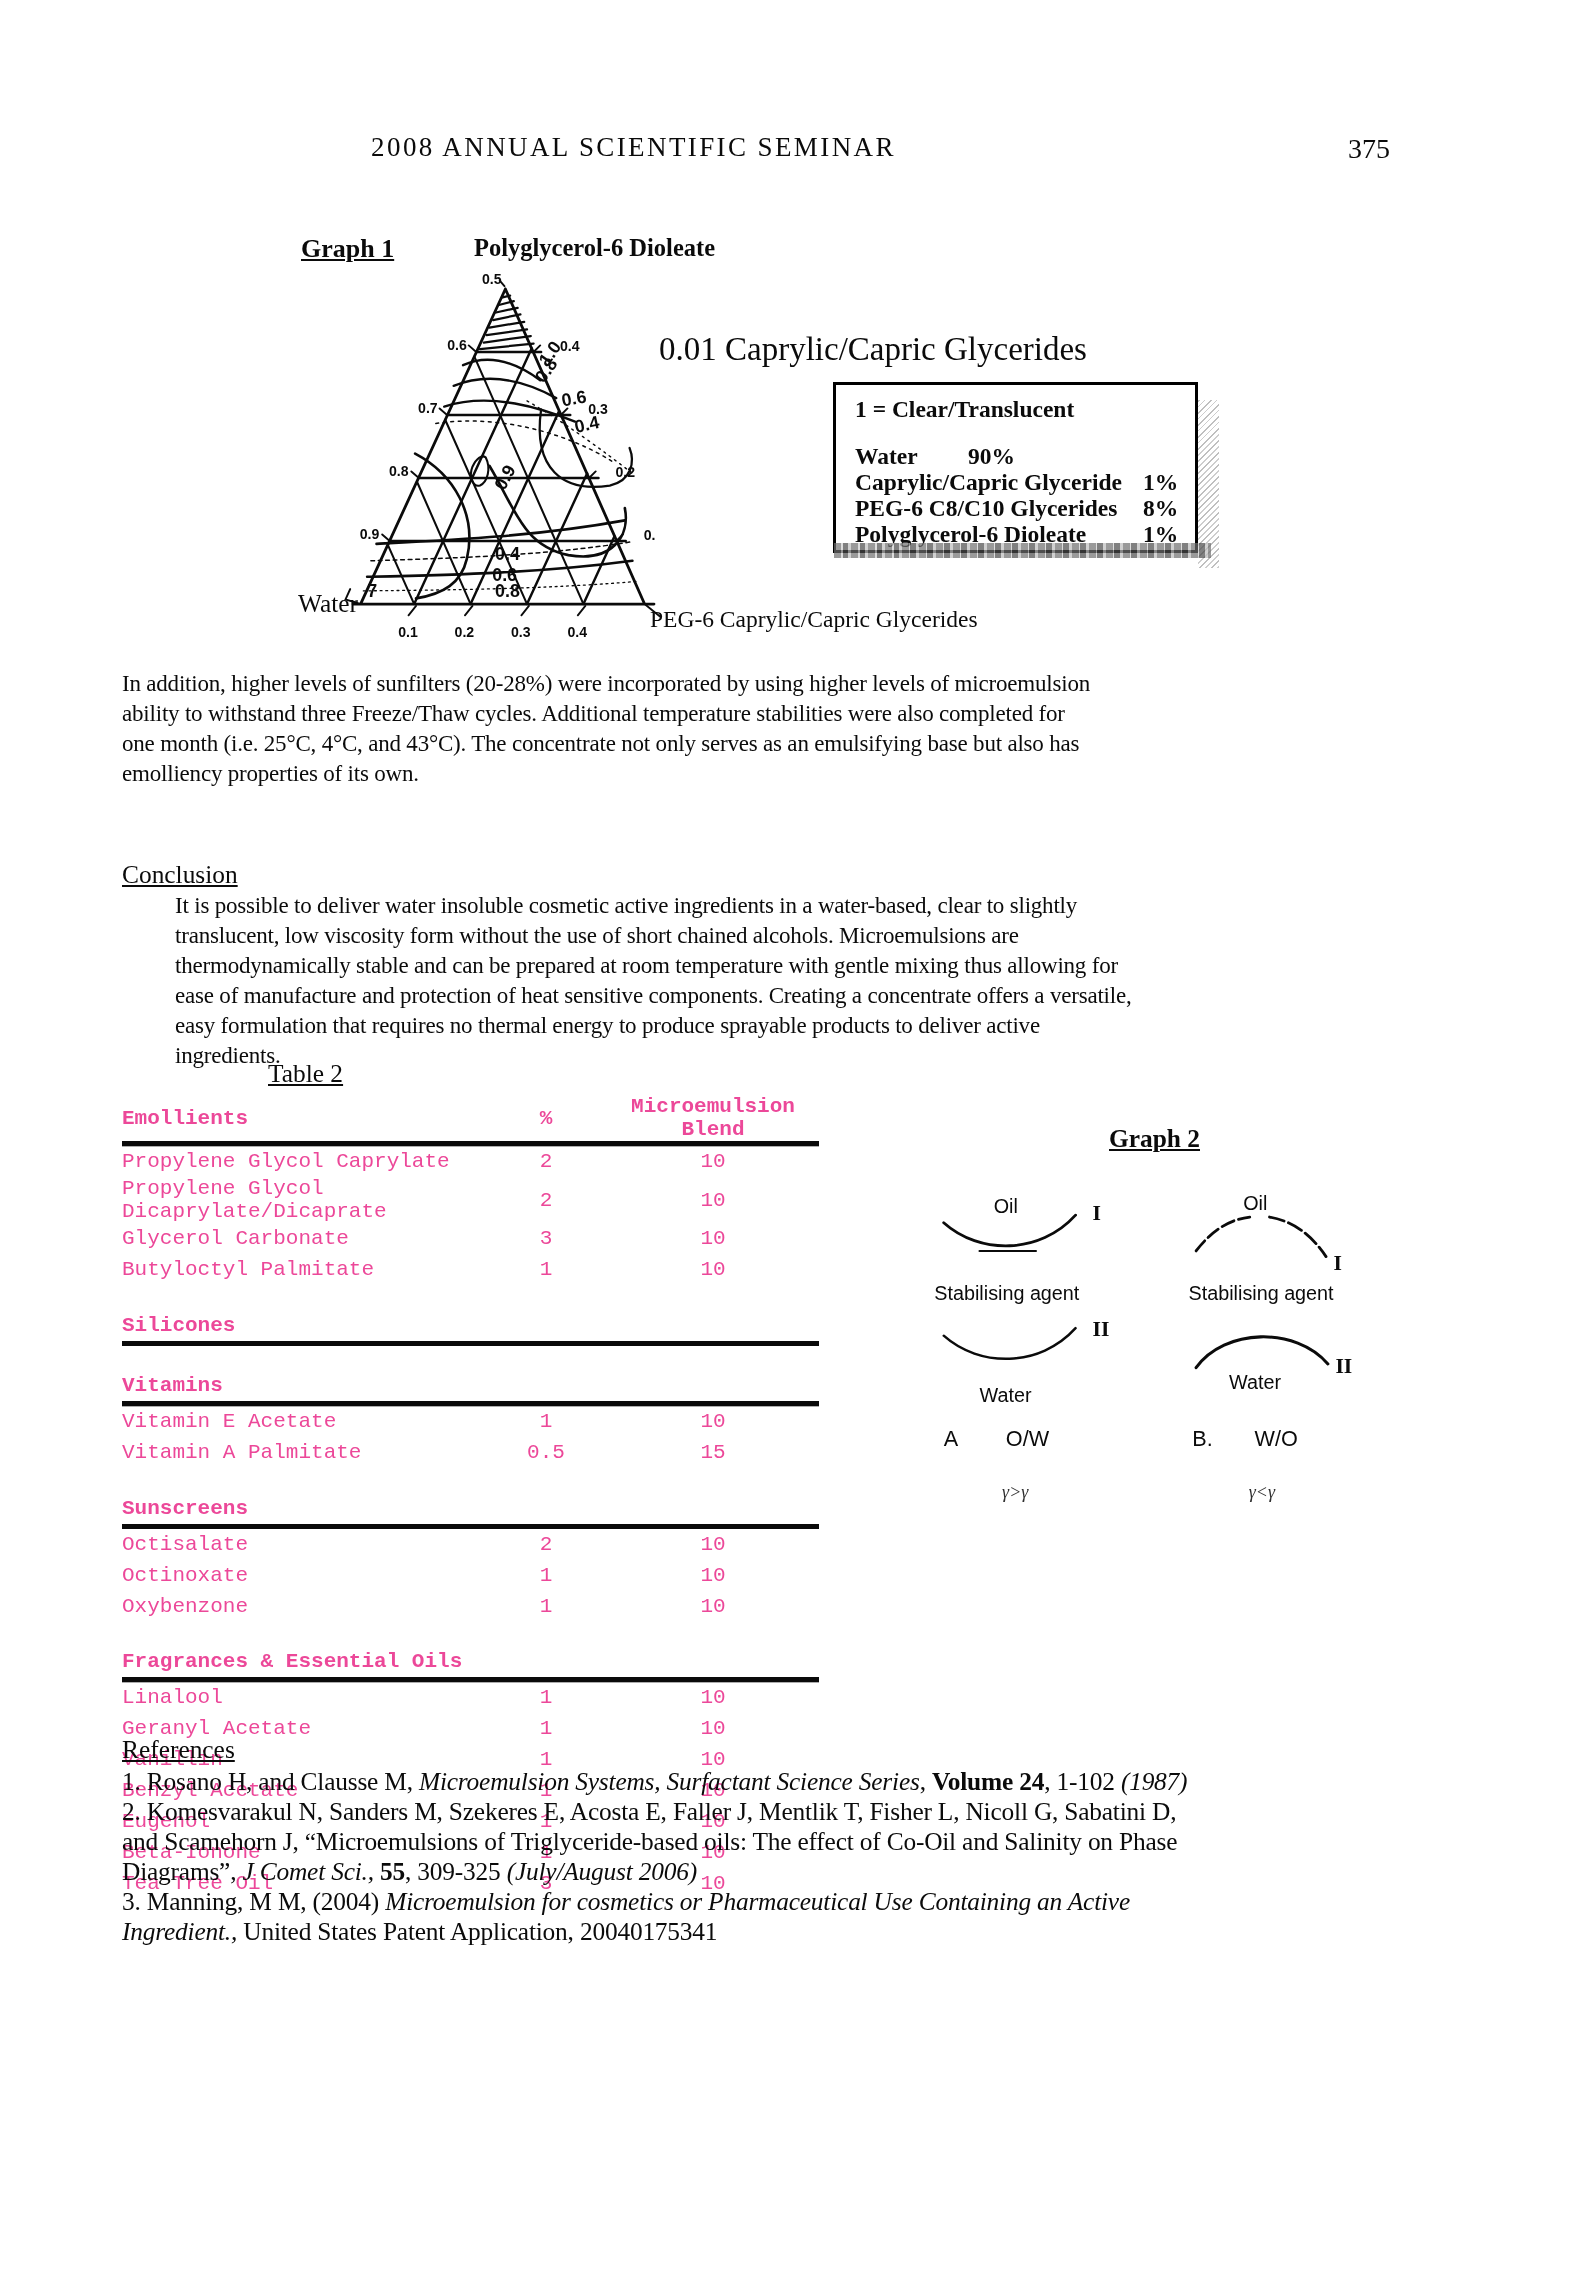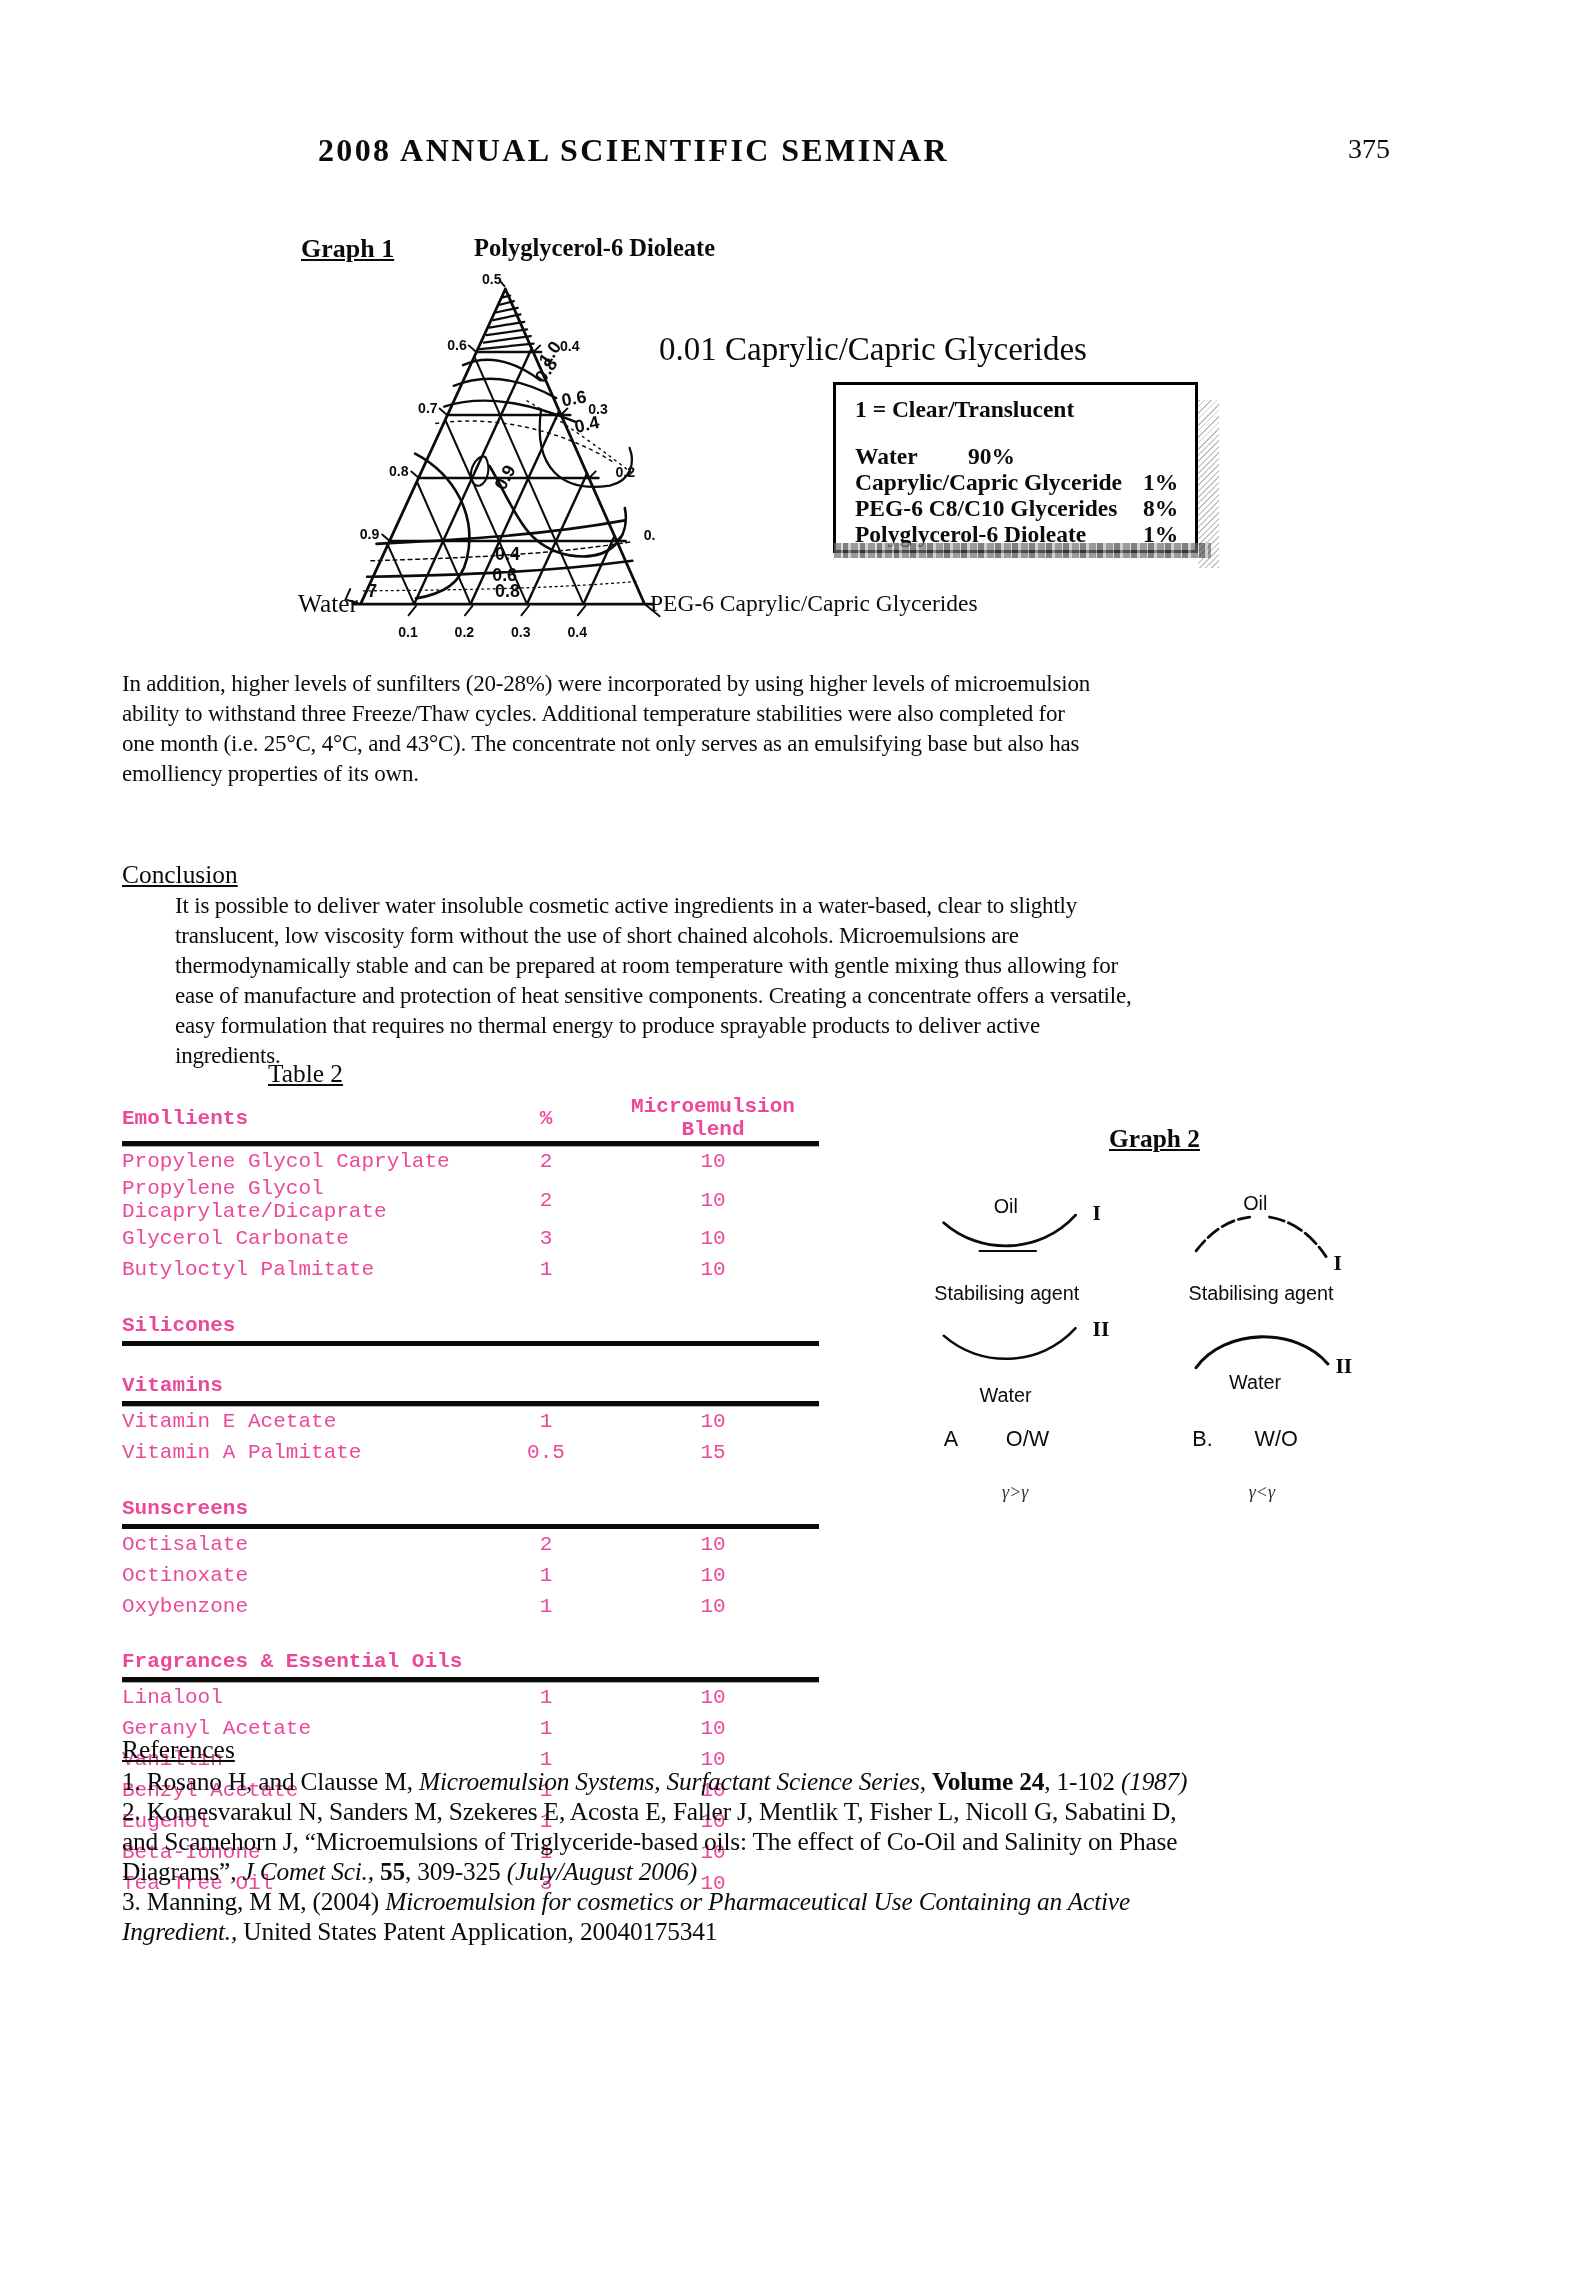--- a/index.html
+++ b/index.html
@@ -3,28 +3,28 @@
 <meta charset="utf-8">
 <style>
   html,body{margin:0;padding:0;background:#e8e8e8;}
   .page{position:relative;width:1589px;height:2295px;background:#ffffff;color:#0b0b0b;overflow:hidden;
         font-family:"Liberation Serif", serif;}
   .abs{position:absolute;}
   .serif{font-family:"Liberation Serif", serif;}
   .b{font-weight:bold;text-align:center;}
   .i{font-style:italic;}
 
-  .header-title{top:132px;left:0;width:1267px;text-align:center;font-size:32px;letter-spacing:2.4px;font-weight:bold;}
+  .header-title{top:132px;left:0;width:1267px;text-align:center;font-size:27px;letter-spacing:2.4px;}
   .page-number{top:133px;left:1348px;font-size:28px;}
 
   .graph1-label{top:234px;left:301px;font-size:26px;font-weight:bold;text-decoration:underline;}
   .graph1-title{top:234px;left:474px;font-size:24.5px;font-weight:bold;}
   .annotation-001{top:331px;left:659px;font-size:33px;}
   .water-label{top:589px;left:298px;font-size:25.4px;}
-  .peg-label{top:590px;left:650px;font-size:23.5px;}
+  .peg-label{top:606px;left:650px;font-size:23.5px;}
 
   .legend-box{top:382px;left:833px;width:359px;height:165px;border:3.8px solid #000;background:#fff;
               font-size:23.5px;font-weight:bold;}
   .legend-line1{position:absolute;top:11.3px;left:19px;}
   .legend-rows{position:absolute;top:58px;left:19px;right:13px;}
   .legend-row{position:relative;height:26px;}
   .legend-val-mid{position:absolute;left:113px;top:0;}
   .legend-val-right{position:absolute;right:3.8px;top:0;}
   .noise-r{top:400px;left:1198px;width:21px;height:168px;opacity:.55;
            background:repeating-linear-gradient(135deg,#8b8b8b 0 1.9px,transparent 1.9px 4.7px,#a5a5a5 4.7px 5.6px,transparent 5.6px 8.5px);}

